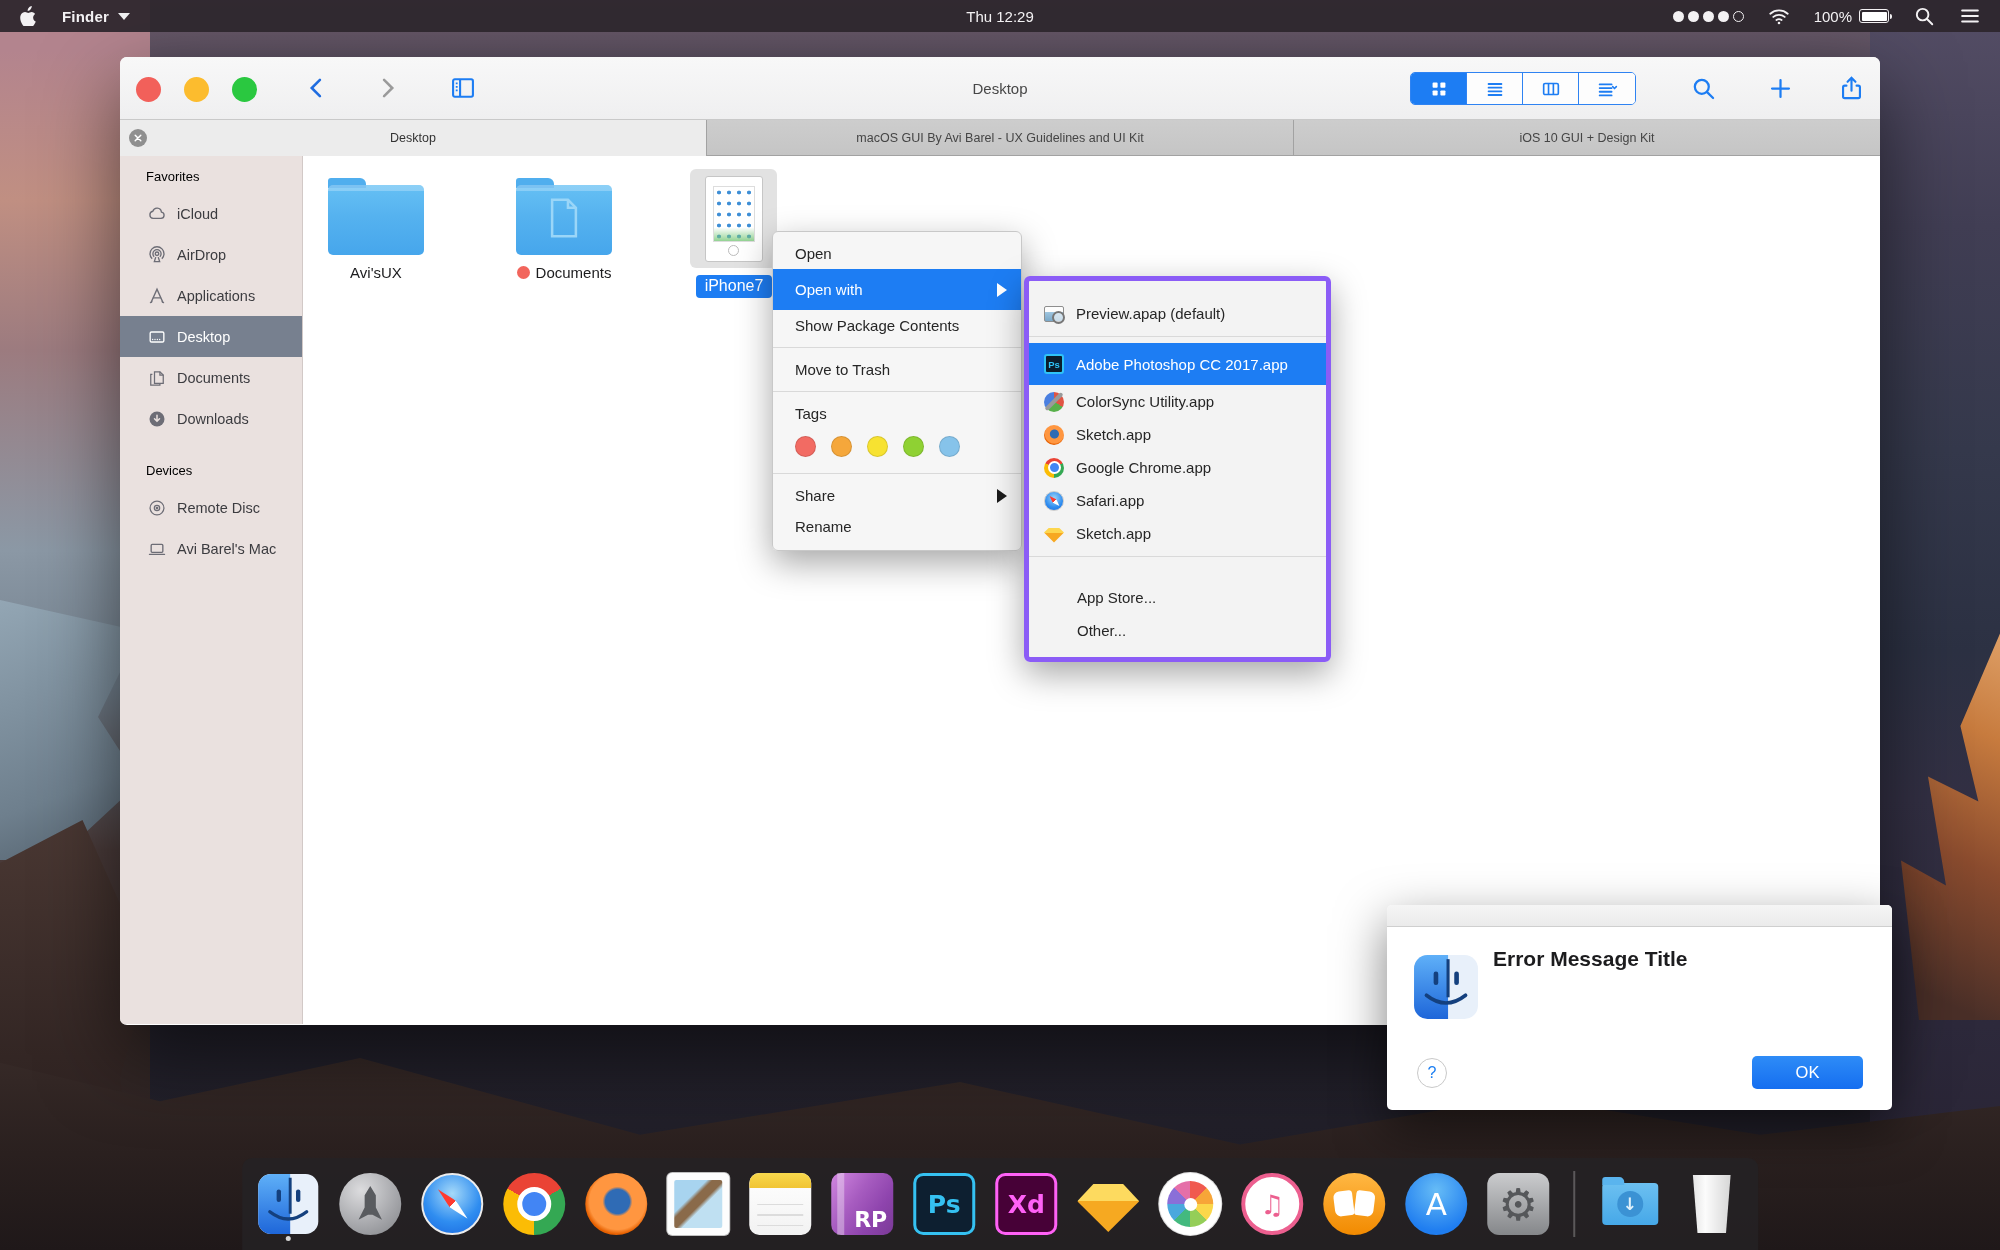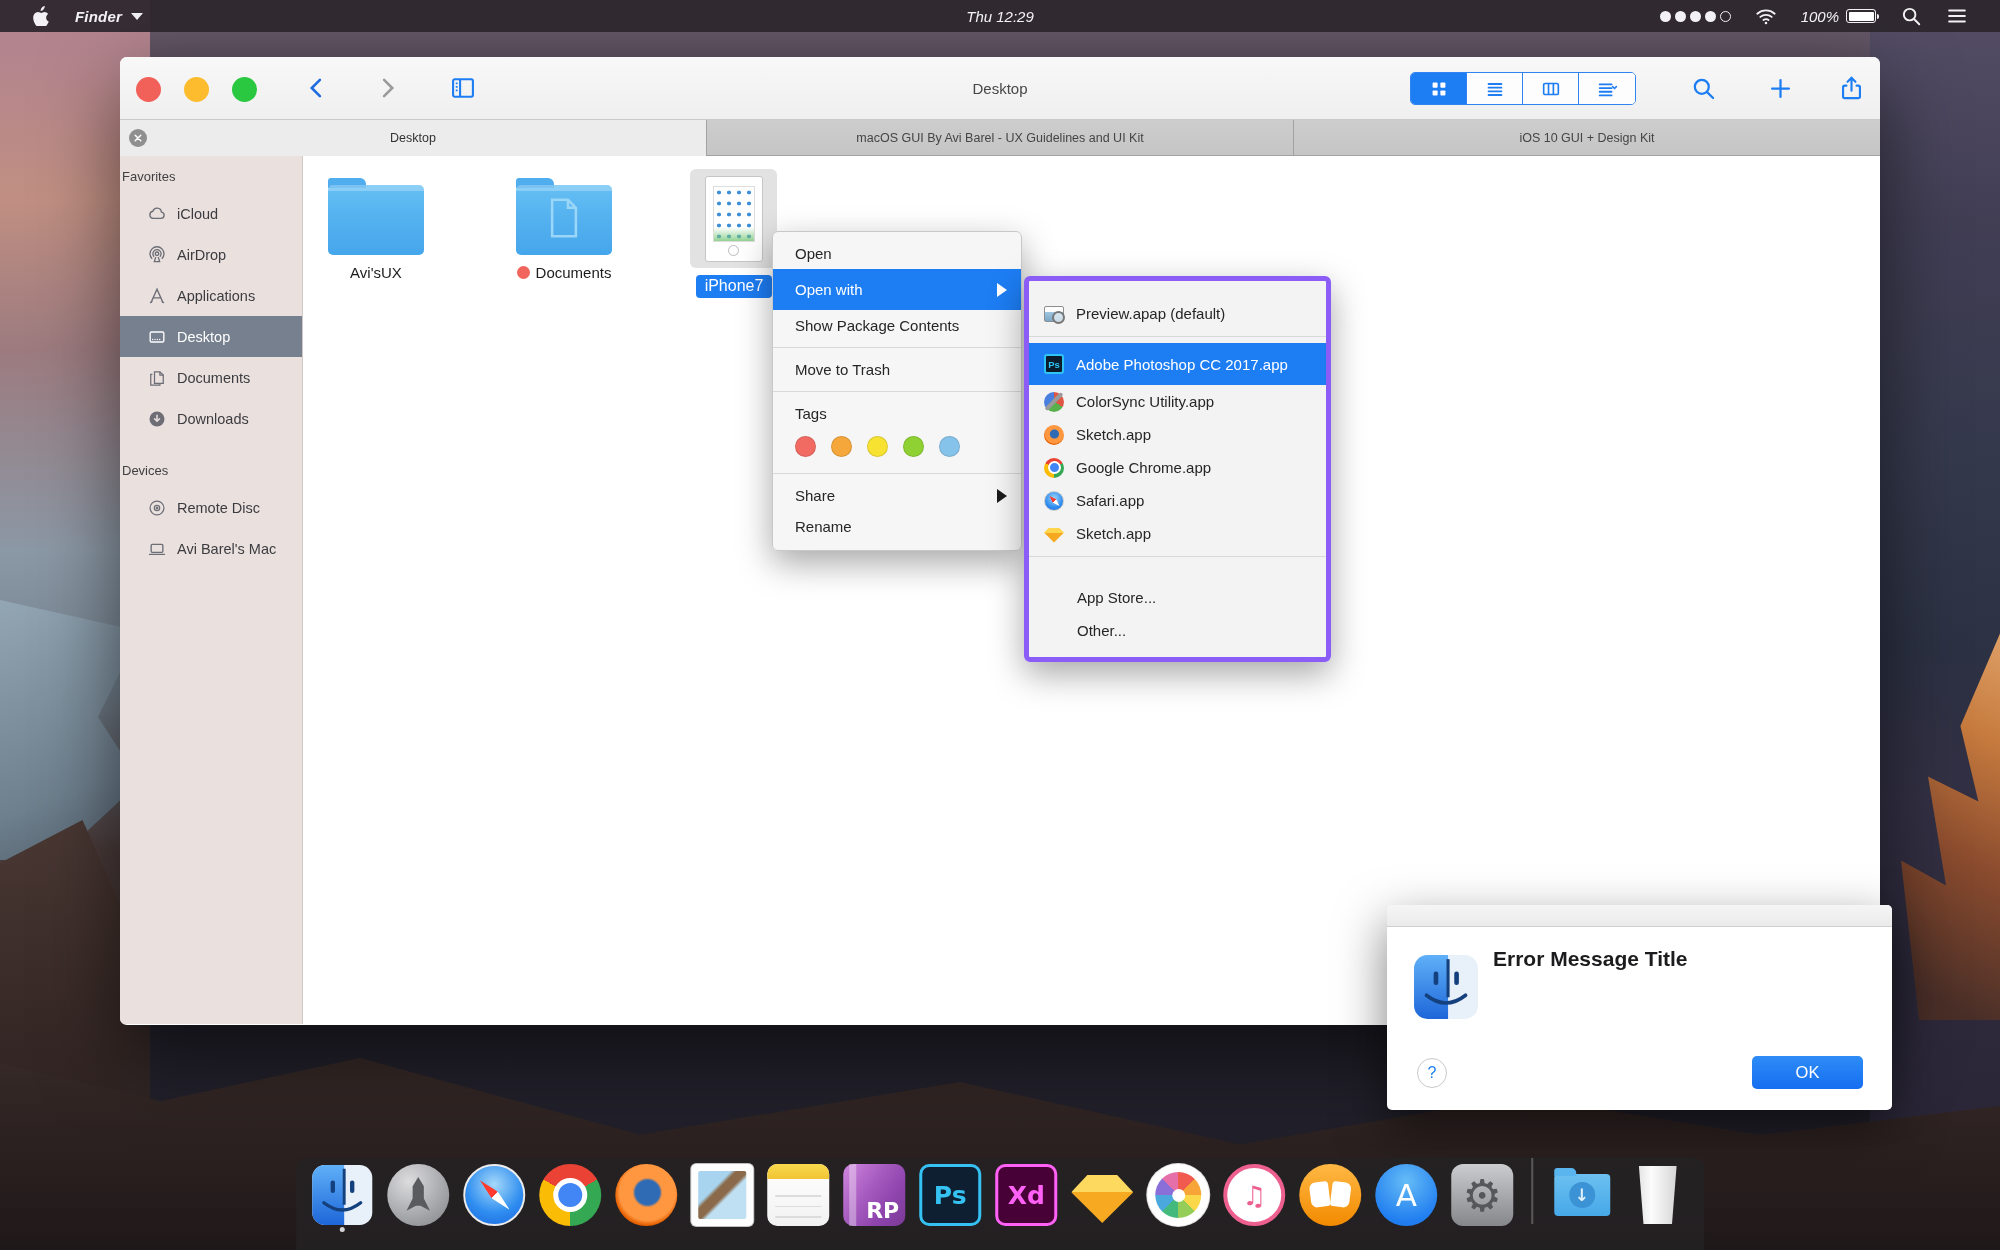--- a/index.html
+++ b/index.html
@@ -19,21 +19,21 @@
     background:linear-gradient(180deg,#554e66 0%,#413e54 18%,#35394c 36%,#2c3143 52%,#333044 64%,#272232 100%); }
   .wp-right-peak { position:absolute; right:0; top:600px; width:180px; height:420px;
     background:linear-gradient(205deg,#e0a269 5%,#c77b3e 28%,#8a4b2e 55%,#4a2f28 85%);
     clip-path:polygon(100% 8%,78% 30%,88% 48%,60% 42%,70% 68%,45% 62%,55% 100%,100% 100%); }
   .wp-bottom { position:absolute; left:0; bottom:0; width:100%; height:240px;
     background:linear-gradient(180deg,#3c2e2b,#2a201f 60%,#1f1819);
     clip-path:polygon(0 22%,8% 38%,18% 20%,32% 52%,48% 30%,62% 56%,76% 36%,88% 52%,100% 40%,100% 100%,0 100%); }
 
   
   #menubar { position:absolute; left:0; top:0; width:100%; height:32px; z-index:80;
-    background:rgba(44,38,44,0.93); display:flex; align-items:center; padding:0 32px; color:#f3f1f3;font-style:italic; }
+    background:rgba(44,38,44,0.93); display:flex; align-items:center; padding:0 19px; color:#f3f1f3; }
   .mb-left { display:flex; align-items:center; gap:26px; }
   .mb-apple svg { width:17px; height:20px; display:block; }
   .mb-app { font-size:15px; font-weight:700; letter-spacing:.2px; display:flex; align-items:center; gap:9px; }
   .mb-caret { width:0; height:0; border-left:6px solid transparent; border-right:6px solid transparent; border-top:7px solid #efeff1; }
   .mb-clock { position:absolute; left:50%; transform:translateX(-50%); font-size:15px; font-weight:500; }
   .mb-right { margin-left:auto; display:flex; align-items:center; gap:24px; }
   .sig-dots { display:flex; gap:4px; align-items:center; }
   .sig-dots i { width:11px; height:11px; border-radius:50%; background:#f3f1f3; display:block; }
   .sig-dots i.empty { background:transparent; border:1.5px solid #f3f1f3; }
   .mb-icon svg { width:22px; height:22px; display:block; }
@@ -66,21 +66,21 @@
   .tab { flex:1; display:flex; align-items:center; justify-content:center; position:relative;
     font-size:12.5px; color:#454545; background:linear-gradient(#cdcdcd,#c5c5c5); border-right:1px solid #a2a2a2; border-bottom:1px solid #a2a2a2; }
   .tab:last-child { border-right:none; }
   .tab.active { background:#ececec; color:#333; border-bottom:none; }
   .tab-close { position:absolute; left:9px; top:9px; width:18px; height:18px; border-radius:50%; background:#8f8f8f;
     display:flex; align-items:center; justify-content:center; }
   .tab-close svg { width:8px; height:8px; }
 
   #winbody { display:flex; height:calc(968px - 100px); }
   #sidebar { width:183px; background:#eae1df; border-right:1px solid #d2c9c7; padding-top:13px; flex:none; }
-  .side-title { font-size:13px; font-weight:500; color:#404040; padding-left:2px; margin-bottom:9px; }
+  .side-title { font-size:13px; font-weight:500; color:#000000; padding-left:26px; margin-bottom:9px; }
   .side-item { height:41px; display:flex; align-items:center; gap:10px; padding-left:27px; font-size:14.5px; color:#3c3c40; }
   .side-item .s-icon { width:20px; height:20px; color:#6d6d76; flex:none; }
   .side-item .s-icon svg { width:20px; height:20px; display:block; }
   .side-item.selected { background:#77808f; color:#fff; }
   .side-item.selected .s-icon { color:#fff; }
   .side-gap { height:24px; }
 
   #content { flex:1; background:#fff; position:relative; }
   .file-item { position:absolute; text-align:center; }
   .folder { width:96px; height:70px; margin:8px auto 0; position:relative; border-radius:5px;
@@ -146,21 +146,21 @@
   .al-icon svg { width:66px; height:66px; display:block; }
   .al-title { position:absolute; left:106px; top:42px; font-size:21px; font-weight:700; color:#1c1c1e; }
   .al-body { position:absolute; left:106px; top:78px; width:382px; font-size:16.5px; line-height:1.35; color:#1c1c1e; }
   .al-help { position:absolute; left:30px; bottom:22px; width:30px; height:30px; border-radius:50%; border:1.5px solid #c9c9c9;
     color:#1b7ef2; font-size:16px; display:flex; align-items:center; justify-content:center; background:#fff; }
   .al-ok { position:absolute; right:29px; bottom:21px; width:111px; height:33px; border-radius:5px;
     background:linear-gradient(#2e8cf7,#156ef0); color:#fff; font-size:16.5px; display:flex; align-items:center; justify-content:center;margin-left:8px; }
 
   
   #dock { position:absolute; left:50%; transform:translateX(-50%); bottom:0; height:92px; z-index:60;
-    background:rgba(37,34,37,0.85); border-radius:10px 10px 0 0; display:flex; padding:0 15px; gap:14px; }
+    background:rgba(37,34,37,0.85); border-radius:10px 10px 0 0; display:flex; align-items:center; padding:0 15px; gap:20px; }
   .dock-item { position:relative; width:62px; height:74px; display:flex; align-items:center; justify-content:center; }
   .dock-dot { position:absolute; bottom:0px; left:50%; transform:translateX(-50%); width:5px; height:5px; border-radius:50%; background:#d6d6d6; }
   .dock-sep { width:1.5px; height:66px; background:rgba(255,255,255,.25); margin:0 4px; }
   .di { width:62px; height:62px; border-radius:13px; position:relative; display:flex; align-items:center; justify-content:center;
     font-weight:700; font-family:"DejaVu Sans", sans-serif; }
   .di svg { width:62px; height:62px; display:block; }
   .di-launchpad { border-radius:50%; background:radial-gradient(circle at 35% 28%,#dcdcde,#a3a4a8 62%,#818387); }
   .di-launchpad::after { content:''; width:28px; height:36px; background:#595b5f;
     clip-path:polygon(50% 0%,70% 26%,70% 60%,92% 94%,58% 80%,42% 80%,8% 94%,30% 60%,30% 26%); }
   .di-safari { border-radius:50%; background:radial-gradient(circle at 50% 32%,#a5d9f9,#2f8df0 58%,#1a67de); border:2px solid #ececec; }

